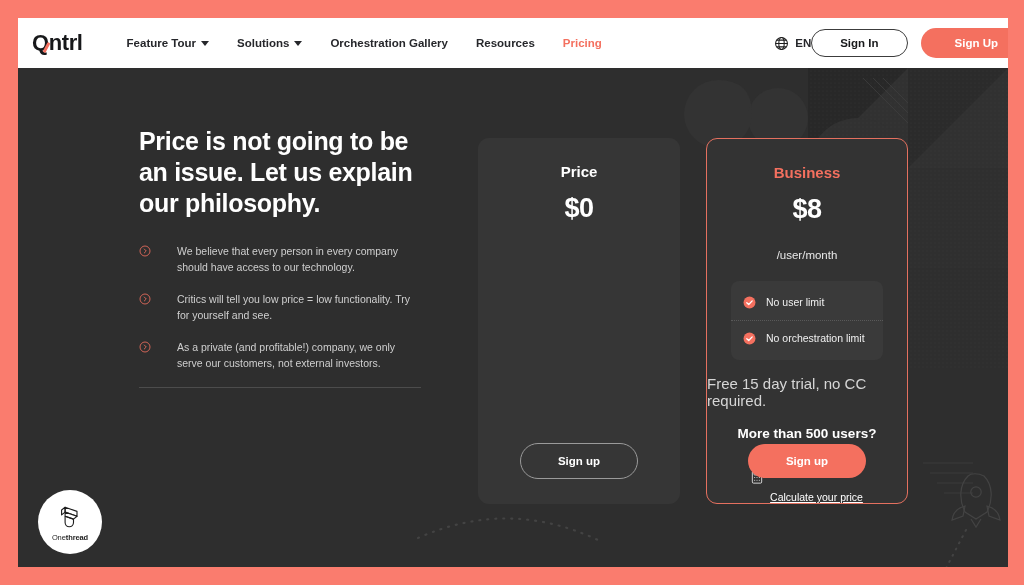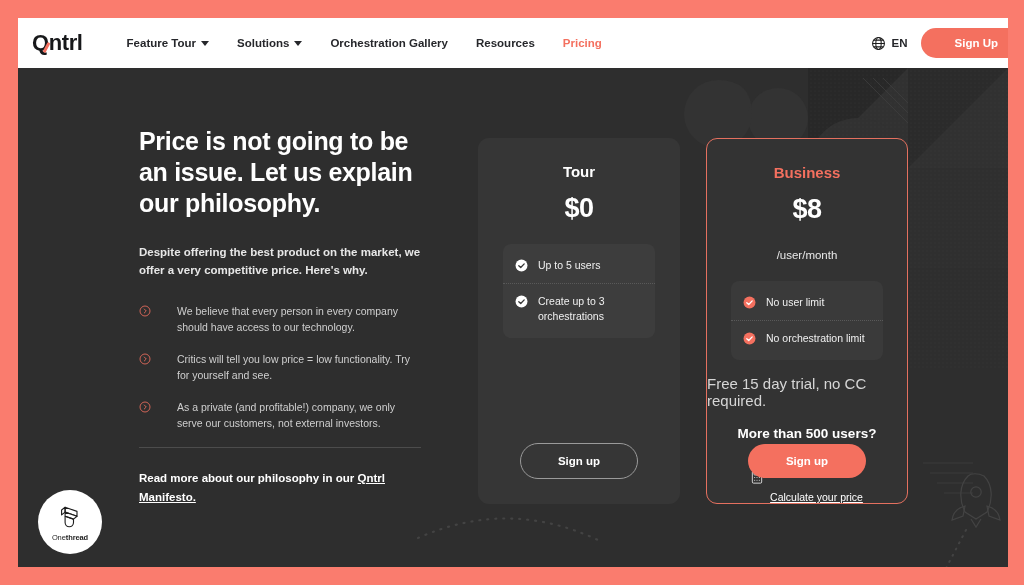--- a/index.html
+++ b/index.html
@@ -383,27 +383,27 @@
         </div>
       </div>
 
       <div class="nav-right">
         <svg class="globe" viewBox="0 0 24 24" fill="none" stroke="#1d1d1d" stroke-width="1.7">
           <circle cx="12" cy="12" r="9.5"></circle>
           <ellipse cx="12" cy="12" rx="4.3" ry="9.5"></ellipse>
           <path d="M2.6 12 H21.4 M4.2 6.6 H19.8 M4.2 17.4 H19.8"></path>
         </svg>
         <span class="lang">EN</span>
+        <button class="btn-signin">Sign In</button>
         <button class="btn-signup-nav">Sign Up</button>
       </div>
     </div>
 
     <div class="left-col">
       <h1 class="hero-title">Price is not going to be an issue. Let us explain our philosophy.</h1>
-      <p class="hero-sub">Despite offering the best product on the market, we offer a very competitive price. Here's why.</p>
 
       <div class="bullets">
 
         <div class="bullet">
           <svg class="bullet-icon" viewBox="0 0 24 24" fill="none" stroke="#e26a5b" stroke-width="1.8">
             <circle cx="12" cy="12" r="10"></circle>
             <path d="M10.5 8 L14.5 12 L10.5 16" stroke-linecap="round" stroke-linejoin="round"></path>
           </svg>
           <span class="bullet-text">We believe that every person in every company should have access to our technology.</span>
         </div>
@@ -420,43 +420,26 @@
           <svg class="bullet-icon" viewBox="0 0 24 24" fill="none" stroke="#e26a5b" stroke-width="1.8">
             <circle cx="12" cy="12" r="10"></circle>
             <path d="M10.5 8 L14.5 12 L10.5 16" stroke-linecap="round" stroke-linejoin="round"></path>
           </svg>
           <span class="bullet-text">As a private (and profitable!) company, we only serve our customers, not external investors.</span>
         </div>
       </div>
 
       <div class="divider"></div>
 
-      <p class="read-more"><span>Read more about our philosophy in our </span><span class="link">Qntrl Manifesto.</span></p>
     </div>
 
     <div class="card card-free">
-      <div class="card-title">Tour</div>
+      <div class="card-title">Price</div>
       <div class="card-price">$0</div>
 
-      <div class="feature-box">
-        <div class="feature-row">
-          <svg class="check" viewBox="0 0 24 24">
-            <circle cx="12" cy="12" r="11" fill="#ffffff"></circle>
-            <path d="M7 12.3 L10.6 15.8 L17 9" fill="none" stroke="#363636" stroke-width="2.4" stroke-linecap="round" stroke-linejoin="round"></path>
-          </svg>
-          <span class="feature-text">Up to 5 users</span>
-        </div>
-        <div class="feature-row">
-          <svg class="check" viewBox="0 0 24 24">
-            <circle cx="12" cy="12" r="11" fill="#ffffff"></circle>
-            <path d="M7 12.3 L10.6 15.8 L17 9" fill="none" stroke="#363636" stroke-width="2.4" stroke-linecap="round" stroke-linejoin="round"></path>
-          </svg>
-          <span class="feature-text">Create up to 3 orchestrations</span>
-        </div>
-      </div>
 
       <button class="btn-card btn-outline">Sign up</button>
     </div>
 
     <div class="card card-biz">
       <div class="card-title coral">Business</div>
       <div class="card-price">$8</div>
       <div class="card-period">/user/month</div>
 
       <div class="feature-box">

